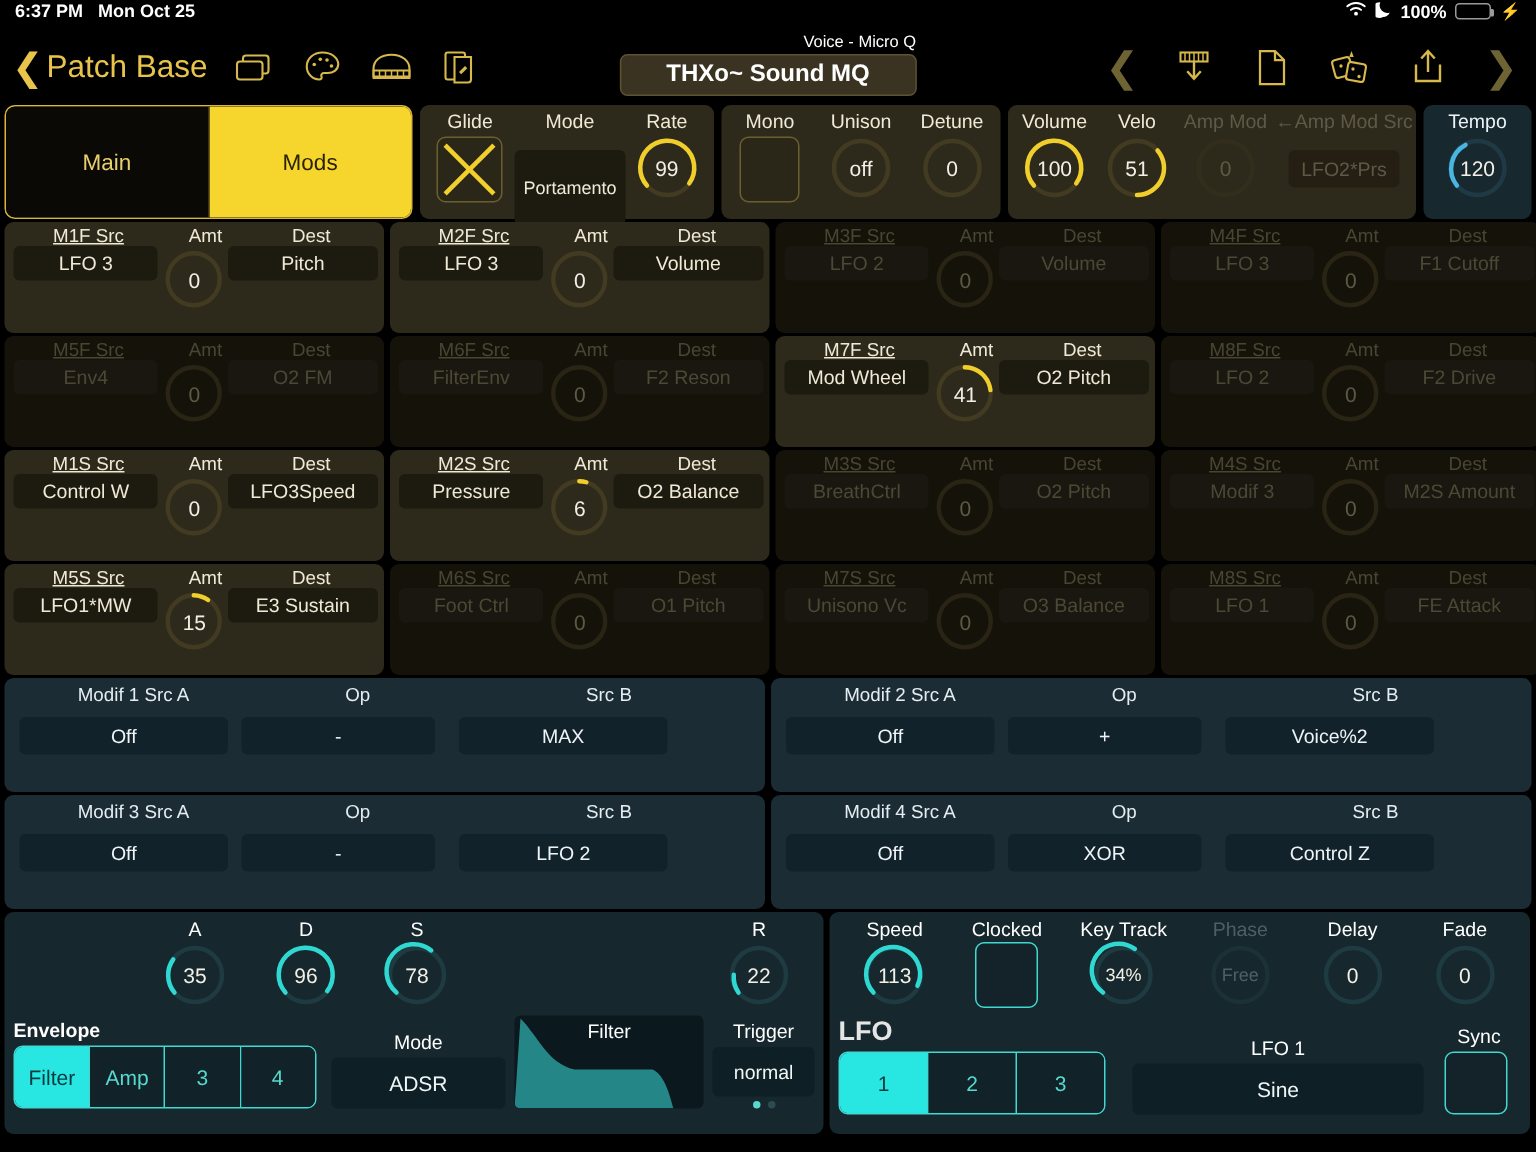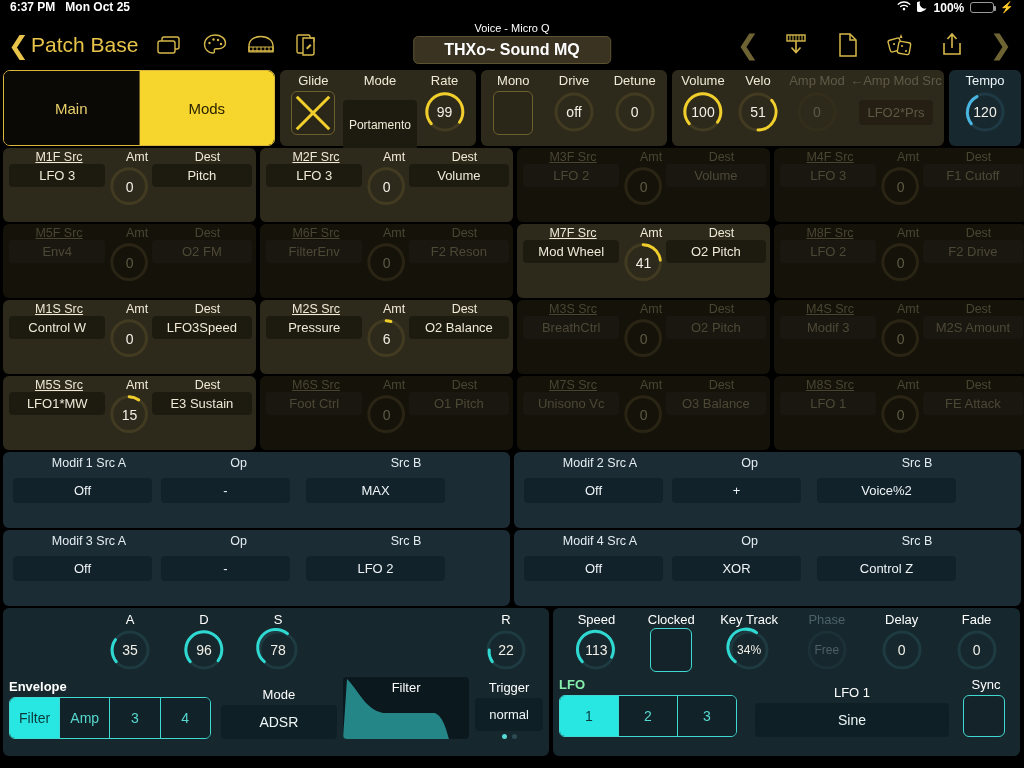--- a/index.html
+++ b/index.html
@@ -40,21 +40,21 @@
   .back-link {
     display: flex; align-items: center; gap: 2px;
     color: #e8c54a; font-size: 21px;
   }
   .chev-l { font-size: 25px; line-height: 1; font-weight: 300; }
   .tb-icon { width: 30px; height: 30px; display:flex; align-items:center; justify-content:center; }
   .tb-icon svg { display:block; }
 
   .tb-center {
     position: absolute; left: 50%; transform: translateX(-50%);
-    text-align: center; top: 0;
+    text-align: right; top: 0;
   }
   .voice-label { color: #ffffff; font-size: 11px; margin-top: 2px; }
   .patch-name {
     margin-top: 2px;
     background: #3a3322; border: 1px solid #5d5231; border-radius: 5px;
     color: #fff; font-size: 16px; font-weight: bold;
     padding: 4px 30px; min-width: 196px;
   }
   .tb-right { margin-left: auto; display:flex; align-items:center; gap: 22px; padding-right: 4px;}
   .nav-chev { color:#6e6333; font-size: 27px; font-weight: 300; }
@@ -335,21 +335,21 @@
       </div>
     </div>
   </div>
 
   <div class="gold-panel mono-panel">
     <div class="cell" style="width:62px">
       <div class="grp-label">Mono</div>
       <div class="sq" style="margin-top:3px"></div>
     </div>
     <div class="cell" style="width:62px">
-      <div class="grp-label">Drive</div>
+      <div class="grp-label">Unison</div>
       <div class="knob" style="margin-top:1px">
         <svg viewBox="0 0 46 46">
             <circle cx="23" cy="23" r="18" fill="none" stroke="#423b22" stroke-width="3"></circle>
           </svg>
         <div class="kval">off</div>
       </div>
     </div>
     <div class="cell" style="width:62px">
       <div class="grp-label">Detune</div>
       <div class="knob" style="margin-top:1px">
@@ -883,21 +883,21 @@
           <svg viewBox="0 0 46 46">
               <circle cx="23" cy="23" r="18" fill="none" stroke="#1e3b42" stroke-width="3"></circle>
             </svg>
           <div class="kval">0</div>
         </div>
       </div>
     </div>
 
     <div style="display:flex;align-items:flex-end;margin-top:4px">
       <div style="width:178px">
-        <div style="color:#86efac;font-size:13px;font-weight:bold;margin-bottom:3px">LFO</div>
+        <div style="color:#e5e5e5;font-size:18px;font-weight:bold;margin-bottom:3px">LFO</div>
         <div class="seg">
           <div class="on">1</div>
           <div>2</div>
           <div>3</div>
         </div>
       </div>
       <div style="width:194px;margin-left:18px">
         <div class="cyan-lbl" style="margin-bottom:3px">LFO 1</div>
         <div class="darkfld">Sine</div>
       </div>

